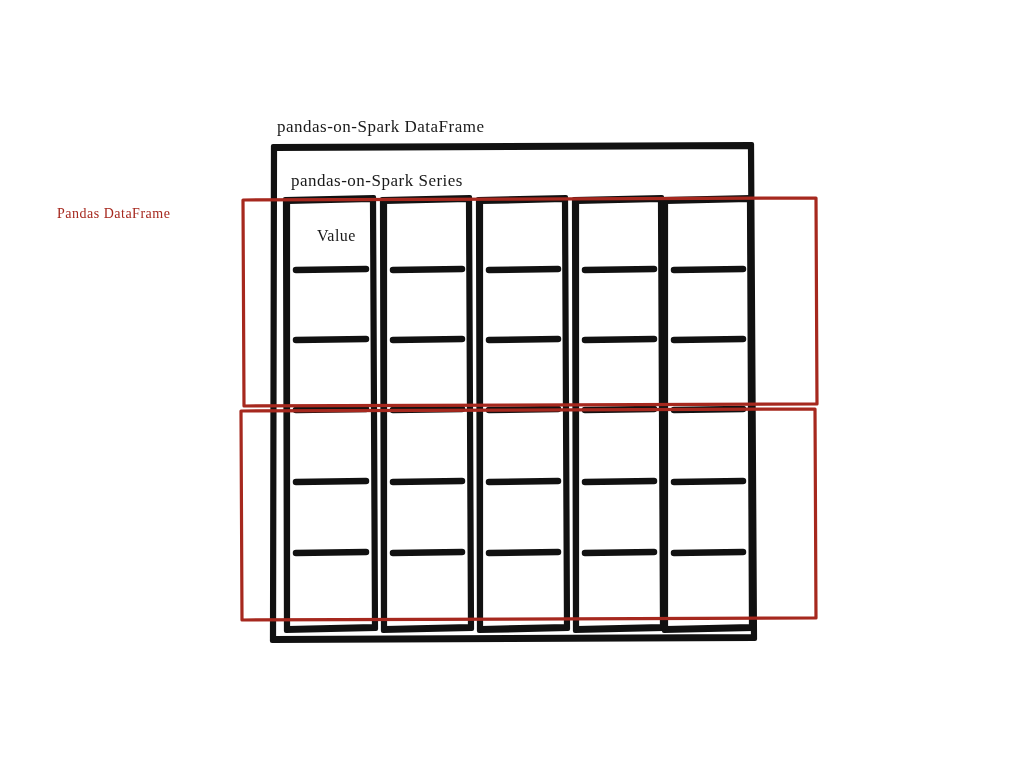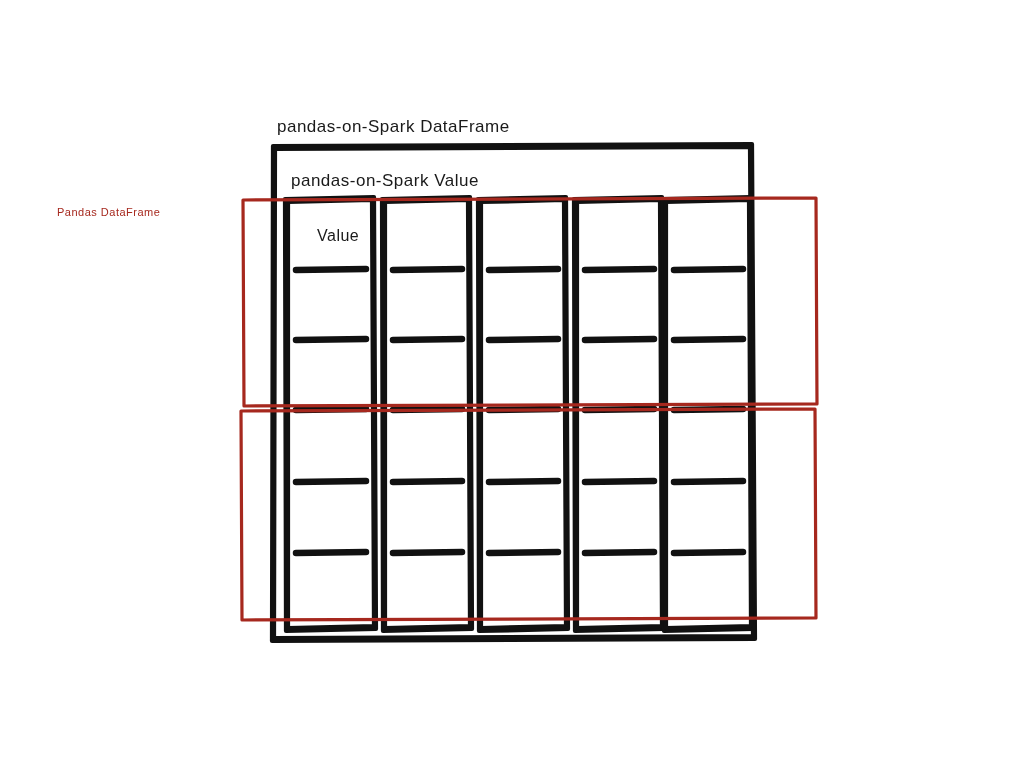--- a/index.html
+++ b/index.html
@@ -20,30 +20,30 @@
     left: 0;
     top: 0;
     width: 1024px;
     height: 768px;
   }
 
   
   .label {
     position: absolute;
     white-space: nowrap;
-    font-family: Liberation Sans, sans-serif;
+    font-family: Liberation Serif, serif;
     letter-spacing: 0.5px;
   }
   .label-dark {
     color: #1a1a1a;
     font-size: 17px;
   }
   .label-red {
     color: #a6281e;
-    font-size: 11px;
+    font-size: 14px;
   }
   .label-value {
     color: #1a1a1a;
     font-size: 16px;
   }
 
   #ps-dataframe-label { left: 277px; top: 117px; }
   #ps-series-label    { left: 291px; top: 171px; }
   #pandas-df-label    { left: 57px;  top: 206px; }
   #value-label        { left: 317px; top: 227px; }
@@ -145,19 +145,19 @@
     </g>
 
     <g>
       <path class="stroke-red" d="M241,411 L815,409 L816,618 L242,620 Z"></path>
     </g>
 
   </svg>
 
   <div class="label label-dark" id="ps-dataframe-label">pandas-on-Spark DataFrame</div>
 
-  <div class="label label-dark" id="ps-series-label">pandas-on-Spark Value</div>
+  <div class="label label-dark" id="ps-series-label">pandas-on-Spark Series</div>
 
   <div class="label label-red" id="pandas-df-label">Pandas DataFrame</div>
 
   <div class="label label-value" id="value-label">Value</div>
 
 </div>
 
 </body></html>

